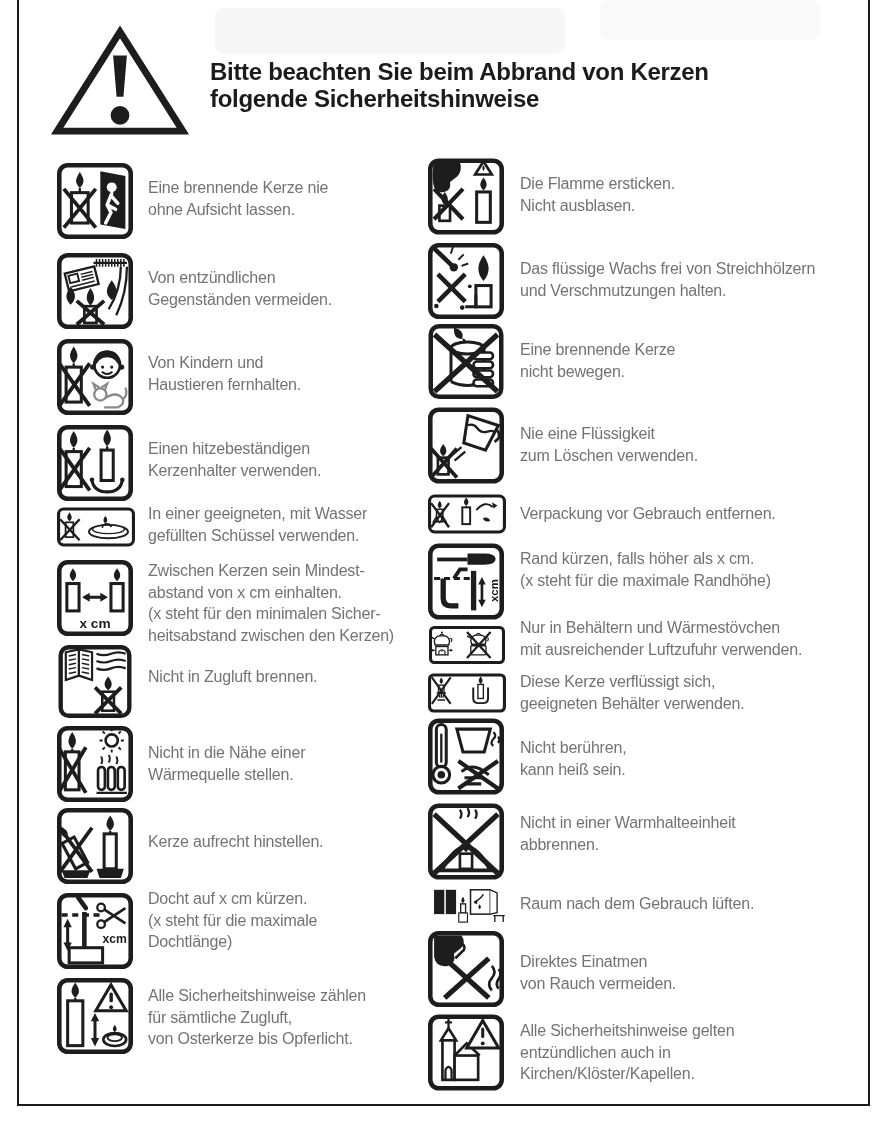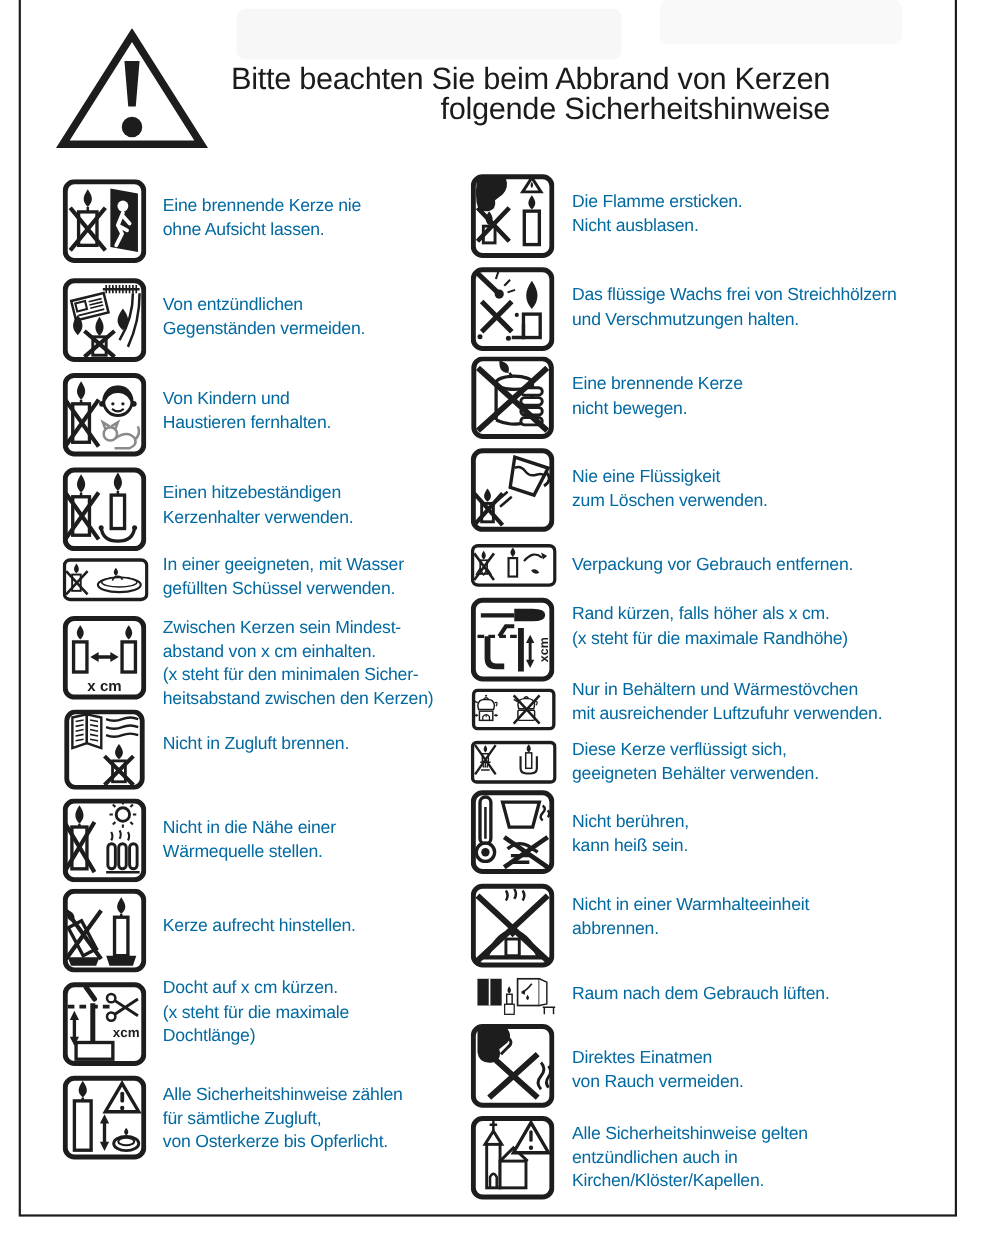--- a/index.html
+++ b/index.html
@@ -3,24 +3,24 @@
 <meta charset="utf-8">
 <style>
   html,body{margin:0;padding:0;background:#fff;}
   .page{position:relative;width:892px;height:1125px;background:#fff;overflow:hidden;
         font-family:"Liberation Sans","DejaVu Sans",sans-serif;}
   .frame{position:absolute;left:17px;top:-6px;width:853px;height:1112px;
          border:2px solid #1c1c1c;box-sizing:border-box;}
   .ghost{position:absolute;background:#f7f7f7;border-radius:8px;}
   .g1{left:215px;top:8px;width:350px;height:46px;}
   .g2{left:600px;top:0px;width:220px;height:40px;background:#f9f9f9;}
-  .title{position:absolute;left:210px;top:58px;font-size:28px;font-weight:normal;
-         line-height:27px;color:#1b1b1b;letter-spacing:-0.3px;white-space:pre-line;text-align:right;}
+  .title{position:absolute;left:210px;top:58px;font-size:24px;font-weight:bold;
+         line-height:27px;color:#1b1b1b;letter-spacing:-0.3px;white-space:pre-line;}
   .pict{position:absolute;}
-  .txt{position:absolute;font-size:16px;line-height:21.5px;color:#0369a1;
+  .txt{position:absolute;font-size:16px;line-height:21.5px;color:#737373;
        letter-spacing:-0.2px;white-space:pre-line;}
   svg text{font-family:"Liberation Sans","DejaVu Sans",sans-serif;}
 </style>
 </head>
 <body>
 
 <div class="page">
   <div class="frame"></div>
   <div class="ghost g1"></div>
   <div class="ghost g2"></div>

